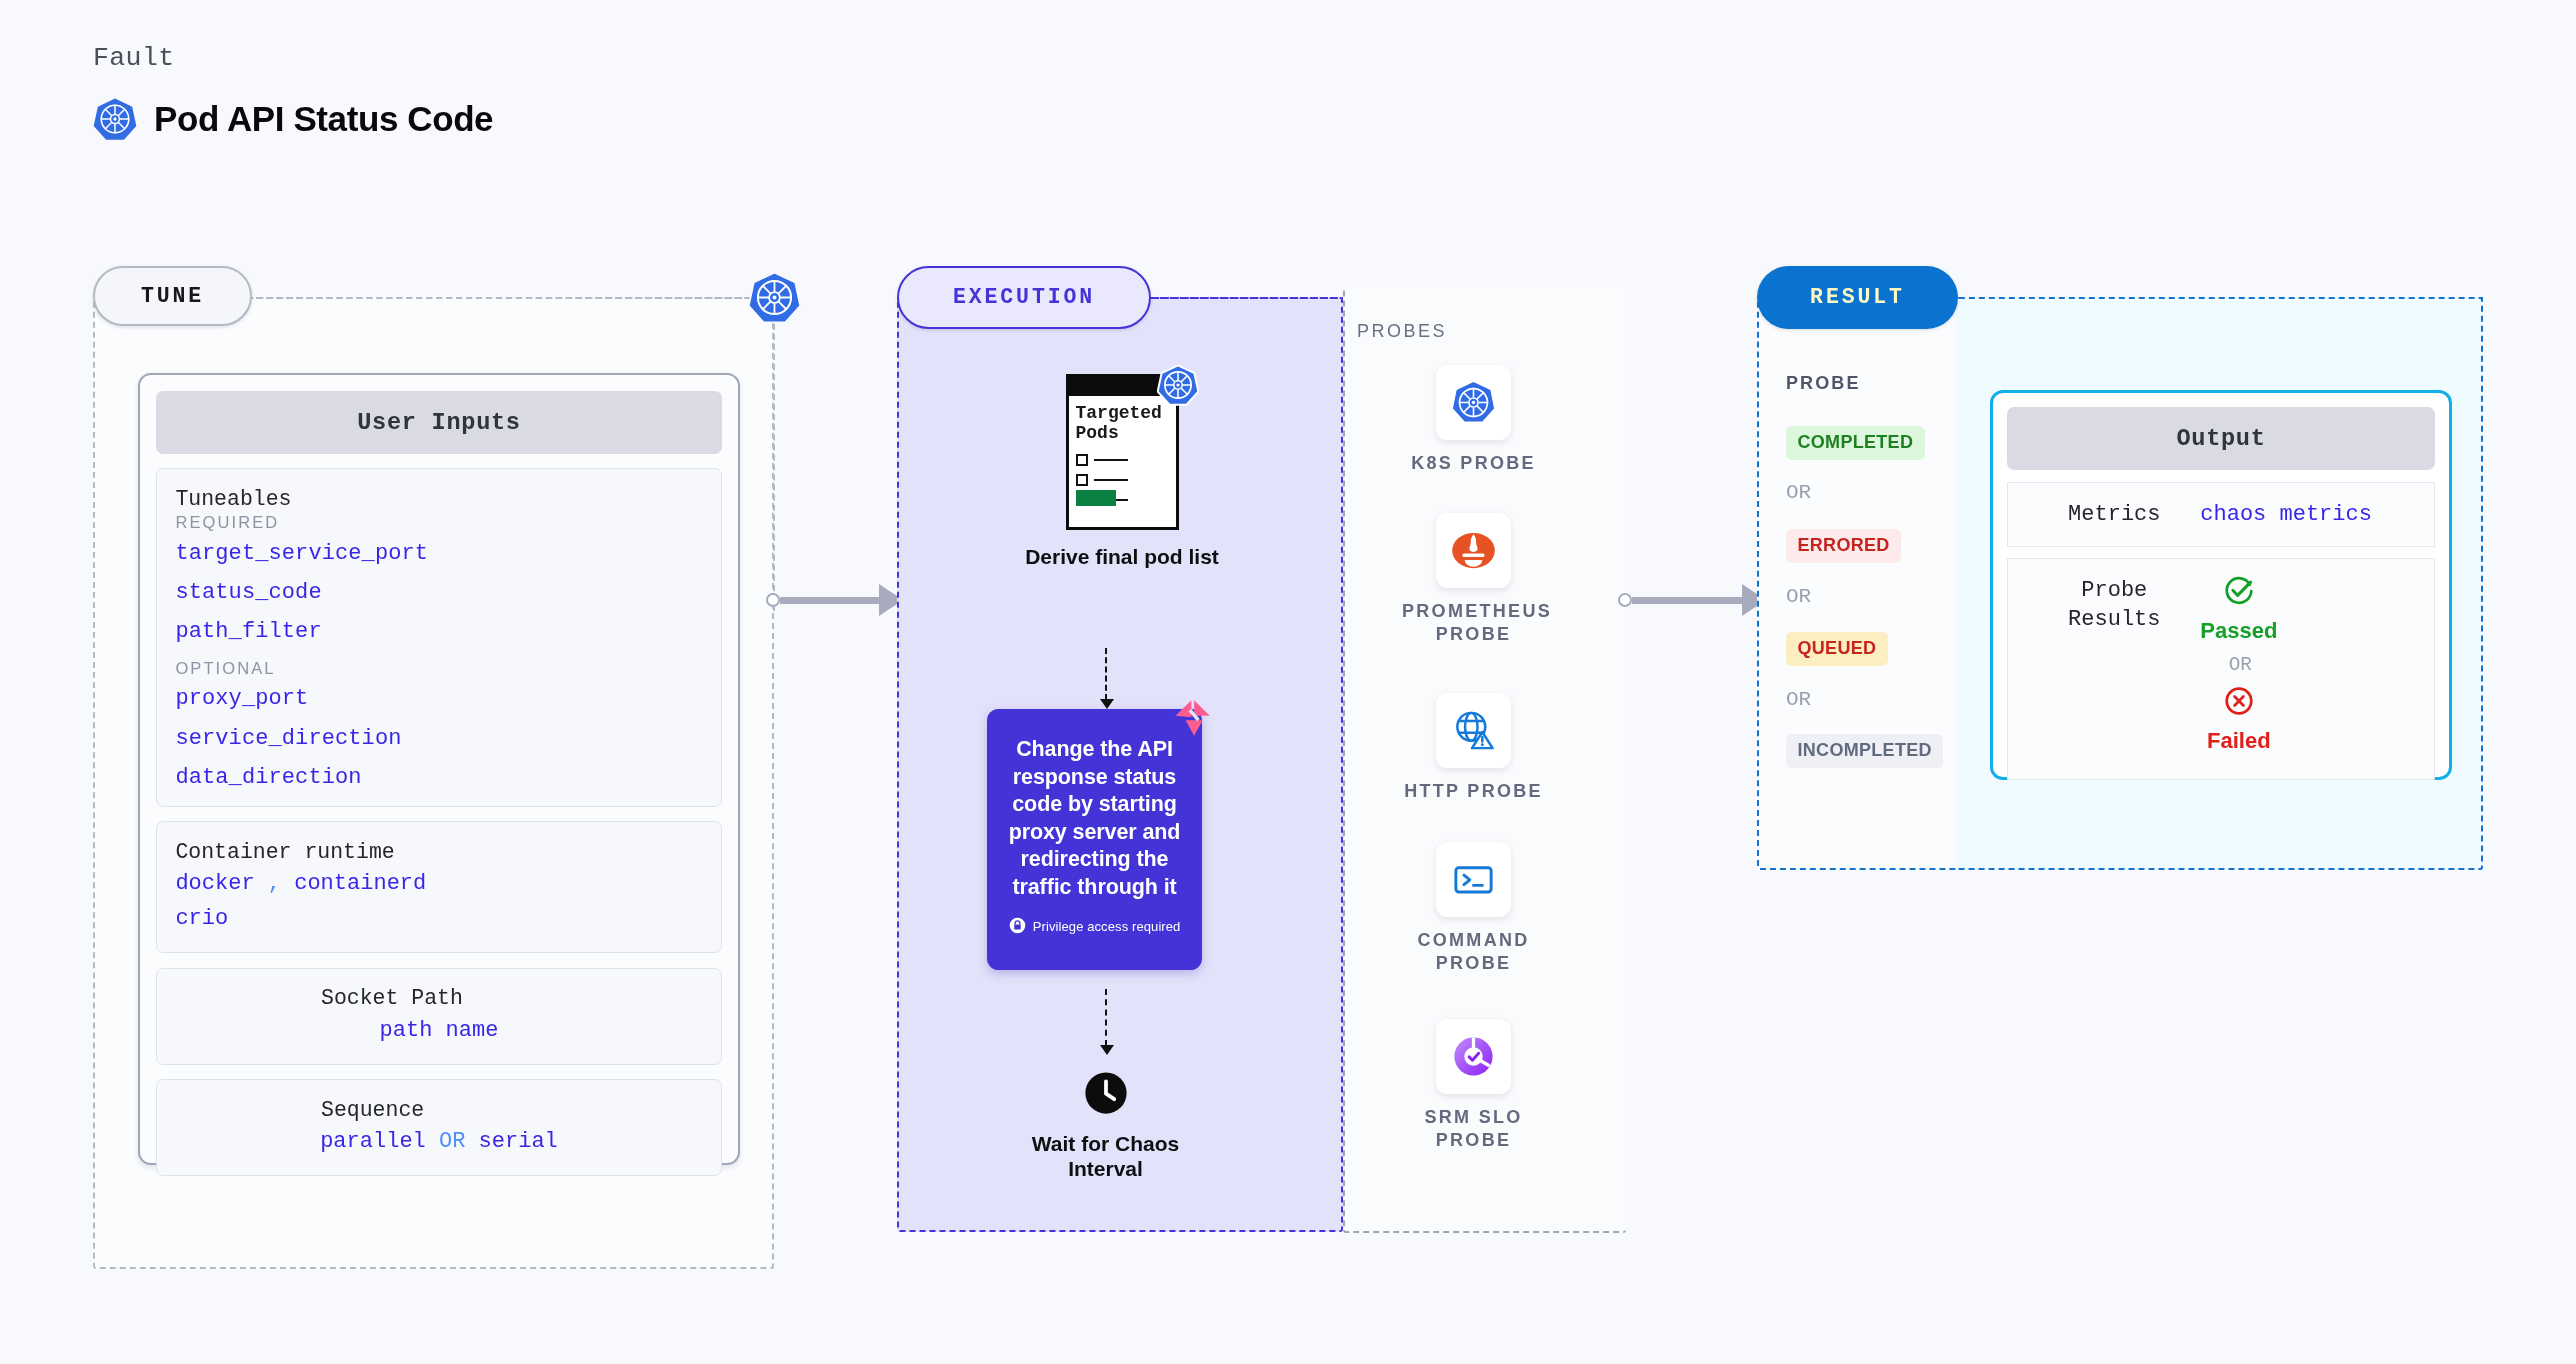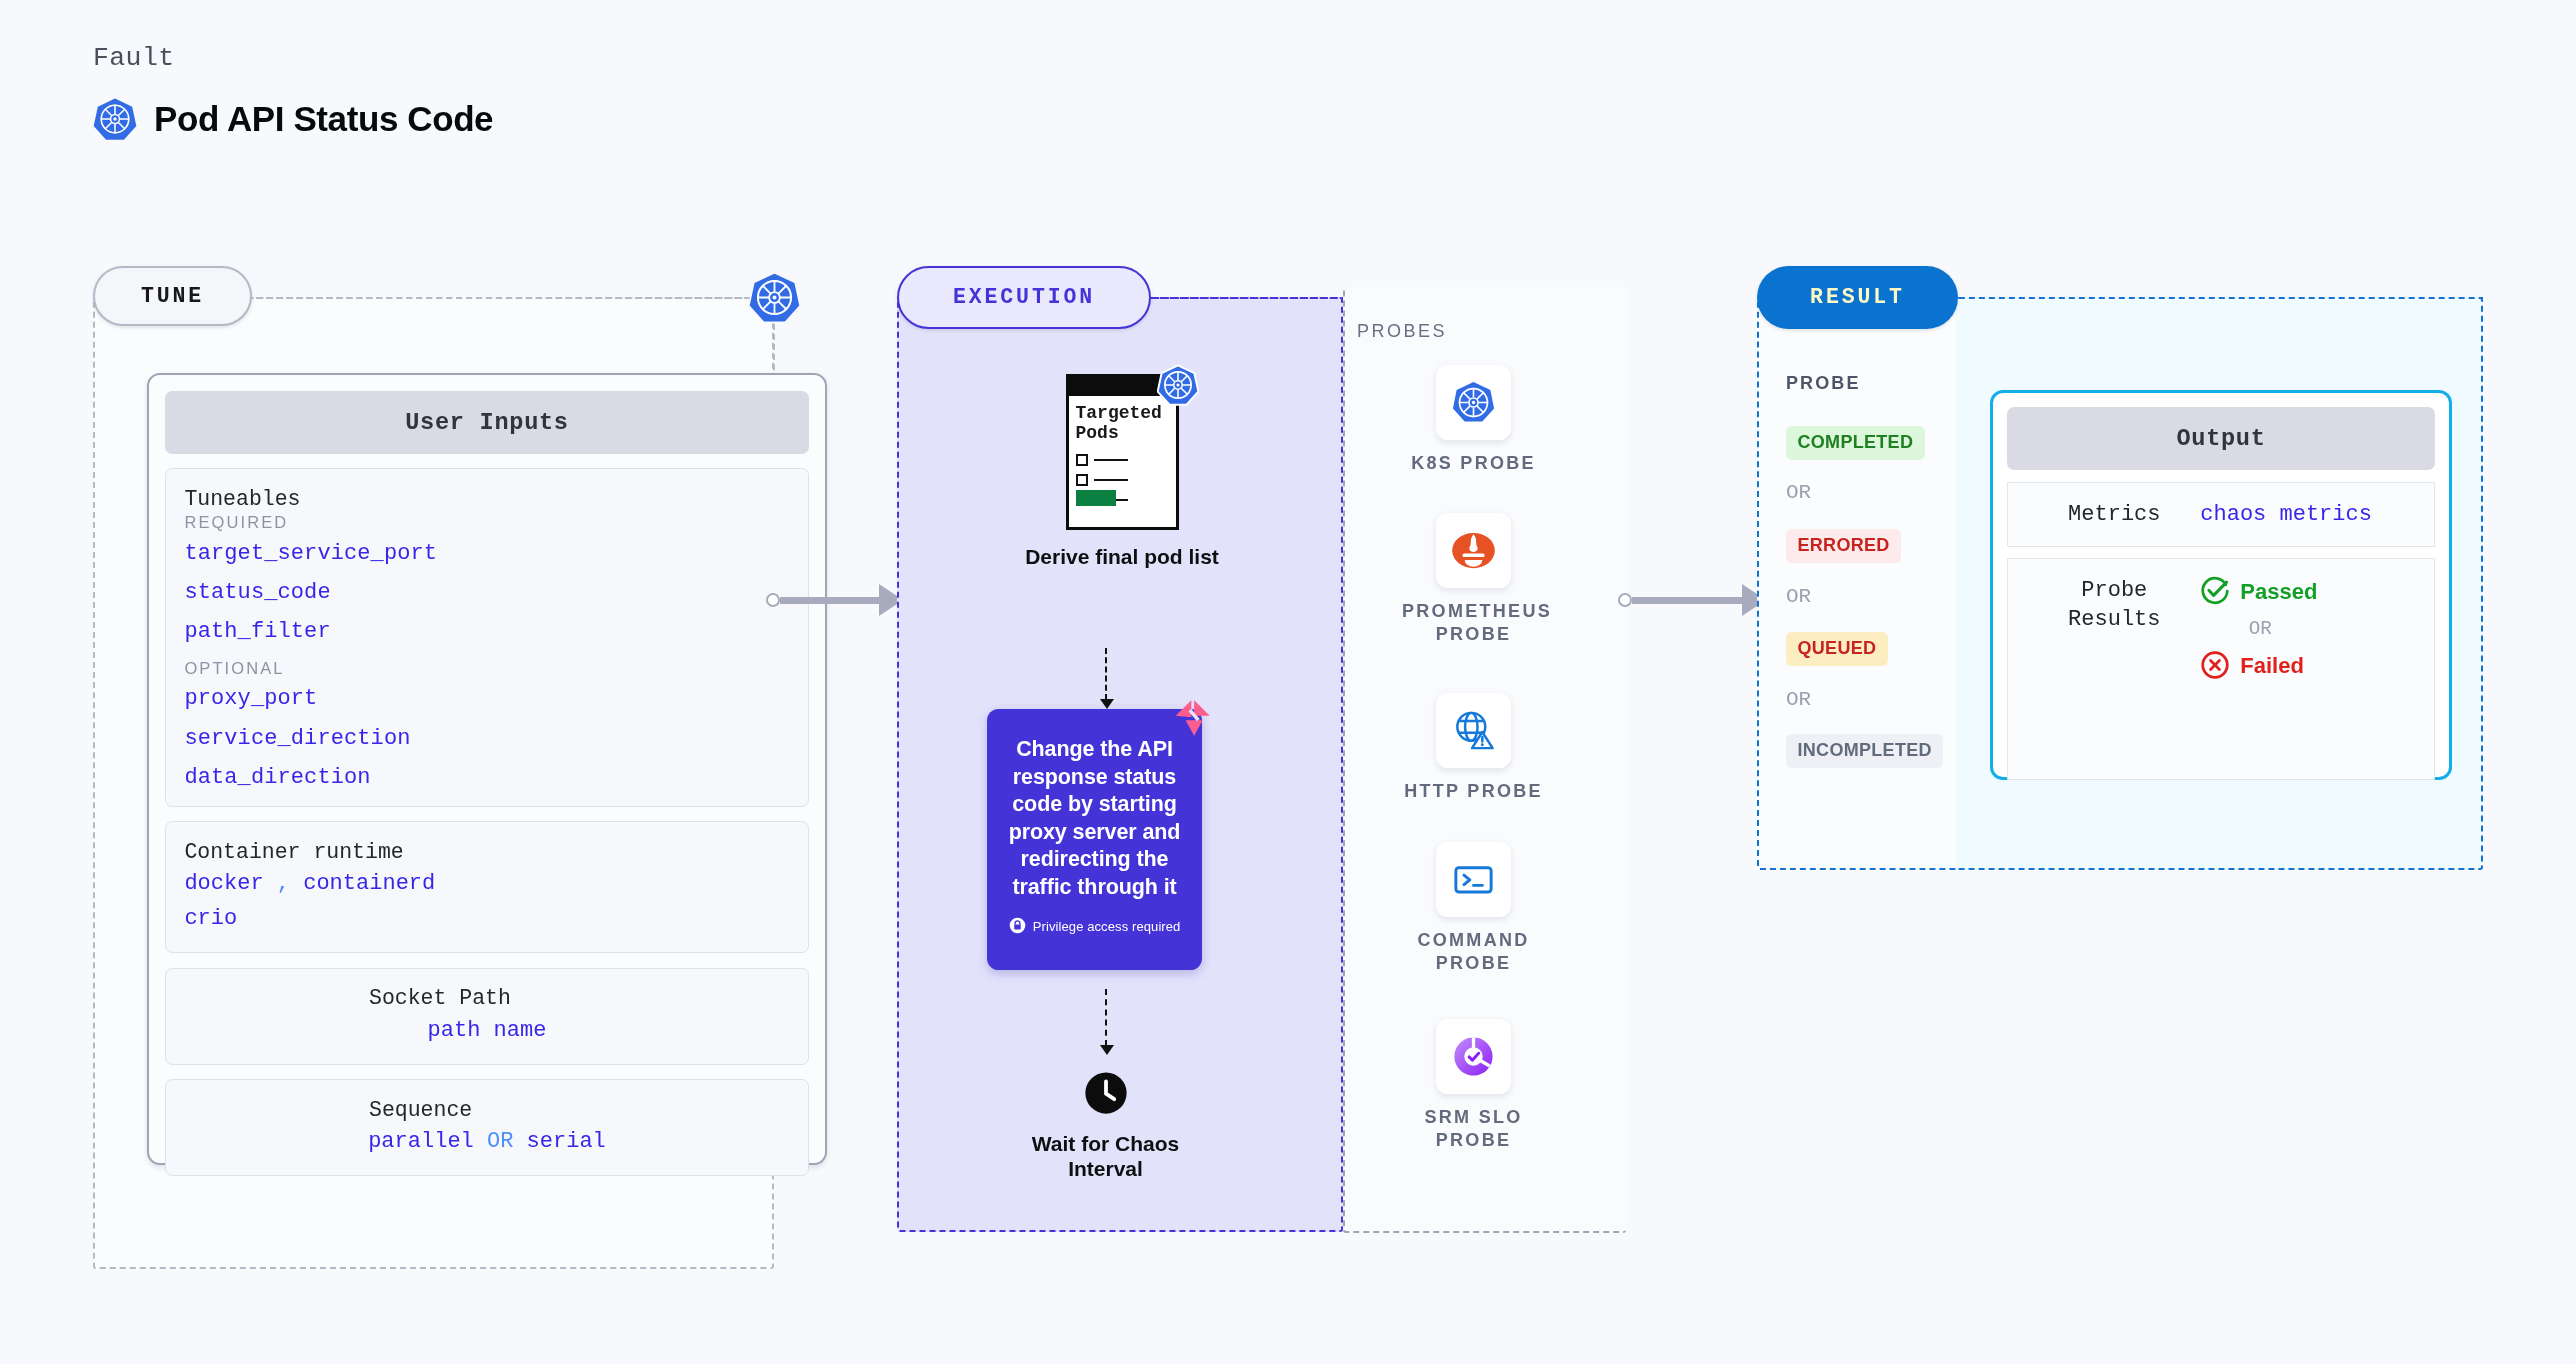--- a/index.html
+++ b/index.html
@@ -51,21 +51,21 @@
     border-top: 2.1px dashed #b4b9c6;
   }
   #tune-k8s-badge { position: absolute; left: 748px; top: 271px; width: 53px; height: 53px; z-index: 6;}
   #tune-vline {
     position: absolute; left: 773px; top: 324px; height: 287px; width: 0;
     border-left: 2.1px dashed #b4b9c6;
   }
 
   
   #user-inputs-card {
-    position: absolute; left: 147px; top: 373px; width: 680px; height: 792px;
+    position: absolute; left: 138px; top: 373px; width: 602px; height: 792px;
     background: #fbfcfe; border: 2.1px solid #9fa5b5; border-radius: 13px;
     box-shadow: 0 2.9px 5px rgba(60,66,90,.13);
     padding: 15.8px;
   }
   .card-head {
     background: #d9dae4; border-radius: 7.2px; height: 63px;
     display: flex; align-items: center; justify-content: center;
     font-family: "Liberation Mono", monospace; font-size: 23.6px;
     font-weight: 700; color: #31343d; letter-spacing: 0.7px;
   }
@@ -193,21 +193,21 @@
     position:absolute; left:1990px; top:390px; width:462px; height:390px;
     background:#fff; border:3.6px solid #12aee8; border-radius:13px;
     padding: 14.3px;
   }
   .out-sub {
     margin-top:11.5px; border:1.4px solid #e3e5ec; border-radius:1px;
     background:#fbfcfe; padding: 17px 20px; display:flex; align-items:flex-start;text-align:center;
   }
   .out-sub .lbl { font-family:"Liberation Mono", monospace; font-size:22px; color:#24262c; width:172px; flex:none; line-height:1.32; }
   .out-val { font-family:"Liberation Mono", monospace; font-size:22px; color:#3726e8; }
-  .pr-row { display:flex; align-items:center; gap:10px; }
+  .pr-row { display:flex; align-items:center; gap:10px;flex-direction:column; }
   .pr-word { font-size:22px; font-weight:700; }
   .pr-or { font-family:"Liberation Mono", monospace; font-size:19.3px; color:#9aa0b0; margin: 10px 0 10px 2.9px; }
 
   
   .conn { position:absolute; height: 18.6px; display:flex; align-items:center; }
   .conn .dot {
     width: 14.3px; height: 14.3px; border-radius:50%; background:#fff;
     border: 2.1px solid #a7abbd; flex:none;
   }
   .conn .bar { height: 7.2px; background:#a7abbd; flex:1; }

